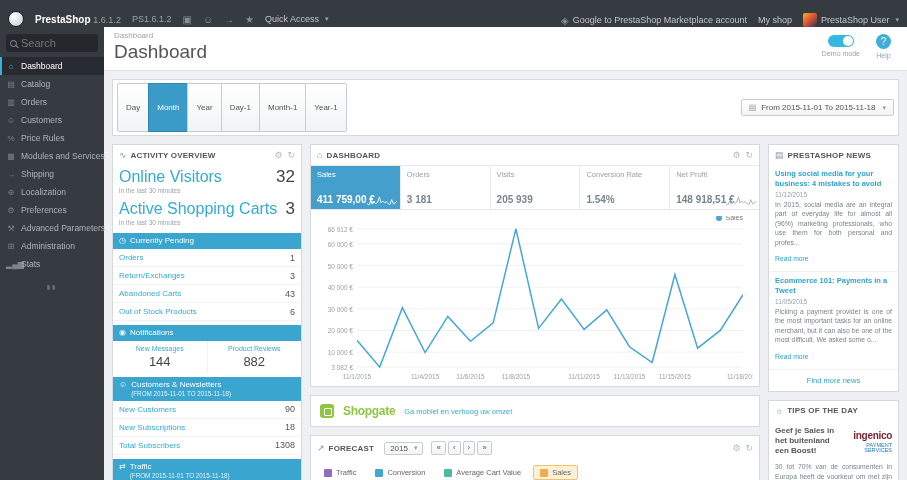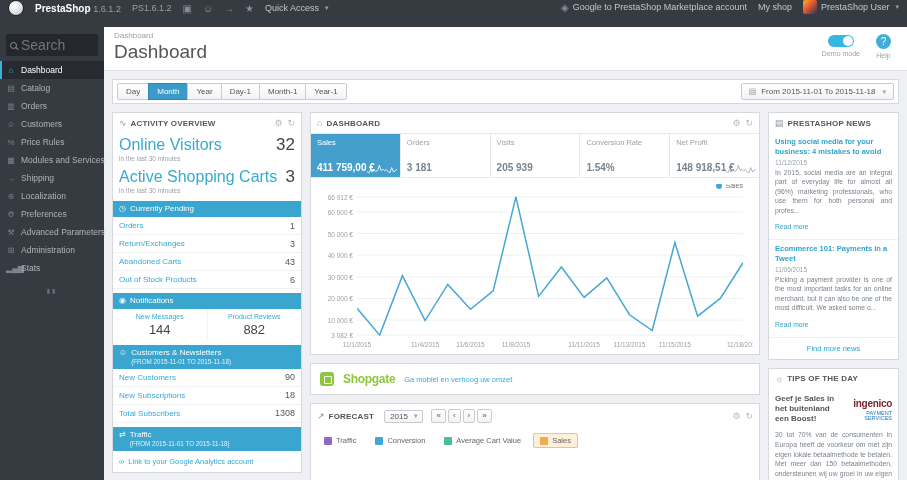--- a/index.html
+++ b/index.html
@@ -1,54 +1,54 @@
 <!DOCTYPE html>
 <html><head>
 <meta charset="utf-8">
 <style>
   *{box-sizing:border-box;margin:0;padding:0}
   html,body{width:907px;height:480px;overflow:hidden;background:#eef0f3;font-family:"Liberation Sans",sans-serif}
   
-  .topbar{position:fixed;top:0;left:0;right:0;height:27px;background:#363a41;display:flex;align-items:flex-start;justify-content:space-between;padding:0 8px;z-index:20}
+  .topbar{position:fixed;top:0;left:0;right:0;height:27px;background:#363a41;display:flex;align-items:flex-end;justify-content:space-between;padding:0 8px;z-index:20}
   .tb-group{display:flex;align-items:center;gap:11px}
   .tb-logo{width:16px;height:16px;border-radius:50%;background:radial-gradient(circle at 35% 30%,#ffffff,#c3c7cc);border:1px solid #20232a;flex:none}
   .tb-brand{color:#fff;font-size:10px;font-weight:bold;white-space:nowrap}
   .tb-brand small{color:#9aa0a7;font-weight:normal;font-size:9px}
   .tb-shop{color:#9aa0a7;font-size:9px}
   .tb-ico{color:#878e96;font-size:10px;cursor:pointer}
   .tb-link{color:#c3c7cc;font-size:9px;white-space:nowrap;cursor:pointer;display:flex;align-items:center;gap:4px}
   .caret{font-size:7px;color:#9aa0a7;margin-left:2px}
   .avatar{width:14px;height:14px;border-radius:2px;background:linear-gradient(135deg,#f7b32b,#e4572e 45%,#29335c);flex:none}
   
   .sidebar{position:fixed;top:27px;left:0;bottom:0;width:104px;background:#363a41;z-index:10}
   .search-box{margin:7px 6px 5px;display:flex;align-items:center;background:#24272c;border-radius:2px;padding:3px 4px;gap:4px}
   .mag{width:7px;height:7px;border:1px solid #8a9097;border-radius:50%;position:relative;flex:none}
   .mag::after{content:"";position:absolute;width:4px;height:1px;background:#8a9097;transform:rotate(45deg);right:-3px;bottom:-1px}
-  .search-box input{background:transparent;border:0;outline:0;color:#ccc;font-size:14px;width:70px}
+  .search-box input{background:transparent;border:0;outline:0;color:#ccc;font-size:11px;width:70px}
   .nav{list-style:none}
   .nav li{display:flex;align-items:center;gap:5px;padding:4px 6px;font-size:8.5px;color:#b0b4b9;cursor:pointer;white-space:nowrap}
   .nav li.active{background:#272a30;color:#fff;border-left:2px solid #3bb0dc;padding-left:4px}
   .nav-ic{width:10px;font-size:8px;color:#7d848c;text-align:center;flex:none}
   .nav li.active .nav-ic{color:#3bb0dc}
   .collapse-btn{color:#6e747c;text-align:center;padding:10px;font-size:6px;letter-spacing:2px;cursor:pointer}
   
   .main{margin-left:104px;padding-top:27px}
   .page-head{background:#fff;border-bottom:1px solid #dde1e4;padding:4px 10px 7px;position:relative}
   .breadcrumb{font-size:8px;color:#99a2a9}
   .page-title{font-size:19px;color:#555;font-weight:normal;margin-top:1px}
   .head-right{position:absolute;right:16px;top:7px;display:flex;gap:16px;text-align:center;align-items:flex-start}
   .toggle{width:26px;height:12px;border-radius:7px;background:#35b8e0;position:relative;margin:1px auto 0;cursor:pointer}
   .toggle::after{content:"";position:absolute;right:1px;top:1px;width:10px;height:10px;background:#fff;border-radius:50%}
   .help-btn{width:15px;height:15px;border-radius:50%;background:#41aed8;color:#fff;font-size:10px;line-height:15px;text-align:center;margin:0 auto;cursor:pointer}
   .mini-label{font-size:7px;color:#99a2a9;margin-top:3px}
   .content{padding:8px}
   
   .filter-bar{background:#fff;border:1px solid #d6dadd;display:flex;align-items:center;justify-content:space-between;padding:3px 4px;margin-bottom:8px}
   .range-group{display:flex}
-  .btn{font-size:8px;color:#555;background:linear-gradient(#fff,#f2f3f4);border:1px solid #c8ccd0;padding:3px 8px;cursor:pointer;margin-right:-1px}
+  .btn{font-size:8px;color:#555;background:linear-gradient(#fff,#f2f3f4);border:1px solid #c8ccd0;padding:19px 8px;cursor:pointer;margin-right:-1px}
   .btn:first-child{border-radius:2px 0 0 2px}
   .btn:last-child{border-radius:0 2px 2px 0;margin-right:4px}
   .btn.active{color:#fff;border-color:#2f86ad}
   .date-btn{display:flex;align-items:center;gap:5px;font-size:8px;color:#555;background:linear-gradient(#fff,#f2f3f4);border:1px solid #c8ccd0;border-radius:2px;padding:3px 7px;cursor:pointer}
   .cal-ico{font-size:8px;color:#8a949c}
   
   .cols{display:flex;gap:8px;align-items:flex-start}
   .col-left{width:190px;flex:none}
   .col-mid{flex:1;min-width:0}
   .col-right{width:131px;flex:none}

